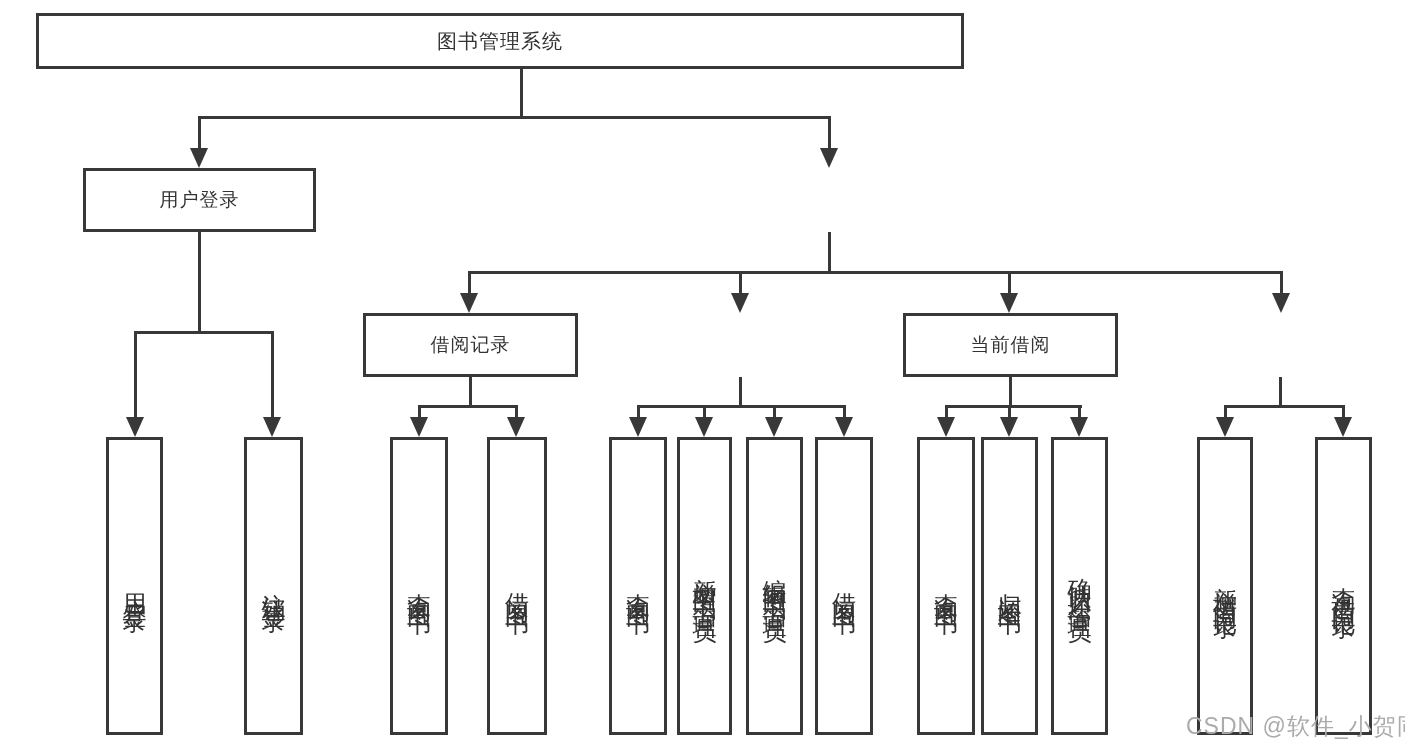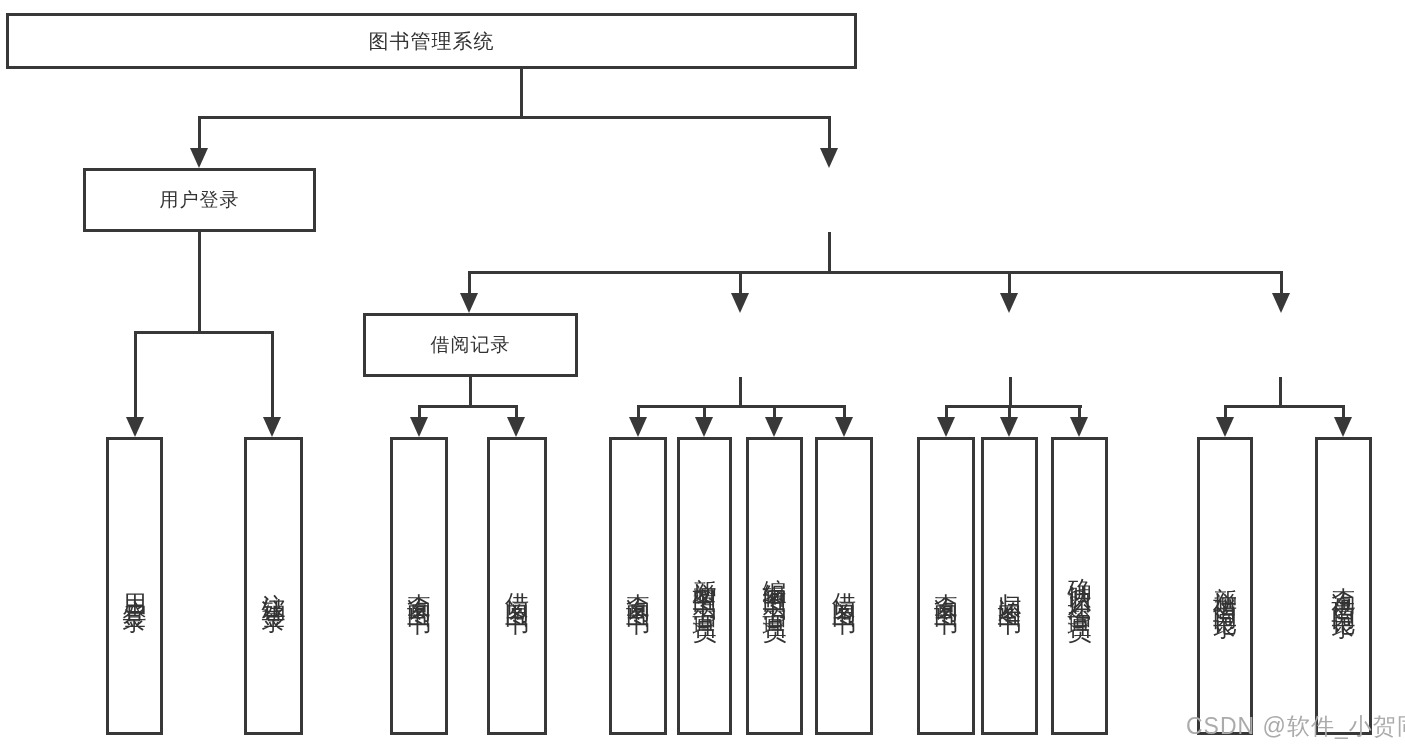--- a/index.html
+++ b/index.html
@@ -74,21 +74,21 @@
     color:var(--wm);
     white-space:nowrap;
     z-index:5;
   }
 </style>
 </head>
 <body>
 
 <div class="canvas">
 
-  <div class="box root" style="left:6px;top:13px;width:851px;height:56px">图书管理系统</div>
+  <div class="box root" style="left:36px;top:13px;width:928px;height:56px">图书管理系统</div>
 
   <div class="vl" style="left:520px;top:69px;height:50px"></div>
   <div class="hl" style="left:198px;top:116px;width:633px"></div>
   <div class="vl" style="left:198px;top:116px;height:32px"></div>
   <div class="ah" style="left:190px;top:148px"></div>
   <div class="vl" style="left:828px;top:116px;height:32px"></div>
   <div class="ah" style="left:820px;top:148px"></div>
 
   <div class="box" style="left:83px;top:168px;width:233px;height:64px">用户登录</div>
 
@@ -104,20 +104,21 @@
   <div class="vl" style="left:468px;top:271px;height:24px"></div>
   <div class="ah" style="left:460px;top:293px"></div>
   <div class="vl" style="left:739px;top:271px;height:24px"></div>
   <div class="ah" style="left:731px;top:293px"></div>
   <div class="vl" style="left:1008px;top:271px;height:24px"></div>
   <div class="ah" style="left:1000px;top:293px"></div>
   <div class="vl" style="left:1280px;top:271px;height:24px"></div>
   <div class="ah" style="left:1272px;top:293px"></div>
 
   <div class="box" style="left:363px;top:313px;width:215px;height:64px">借阅记录</div>
+  <div class="box" style="left:903px;top:313px;width:215px;height:64px">当前借阅</div>
 
   <div class="vl" style="left:469px;top:377px;height:30px"></div>
   <div class="hl" style="left:418px;top:405px;width:100px"></div>
   <div class="vl" style="left:418px;top:405px;height:14px"></div>
   <div class="ah" style="left:410px;top:417px"></div>
   <div class="vl" style="left:515px;top:405px;height:14px"></div>
   <div class="ah" style="left:507px;top:417px"></div>
 
   <div class="vl" style="left:739px;top:377px;height:30px"></div>
   <div class="hl" style="left:637px;top:405px;width:209px"></div>

